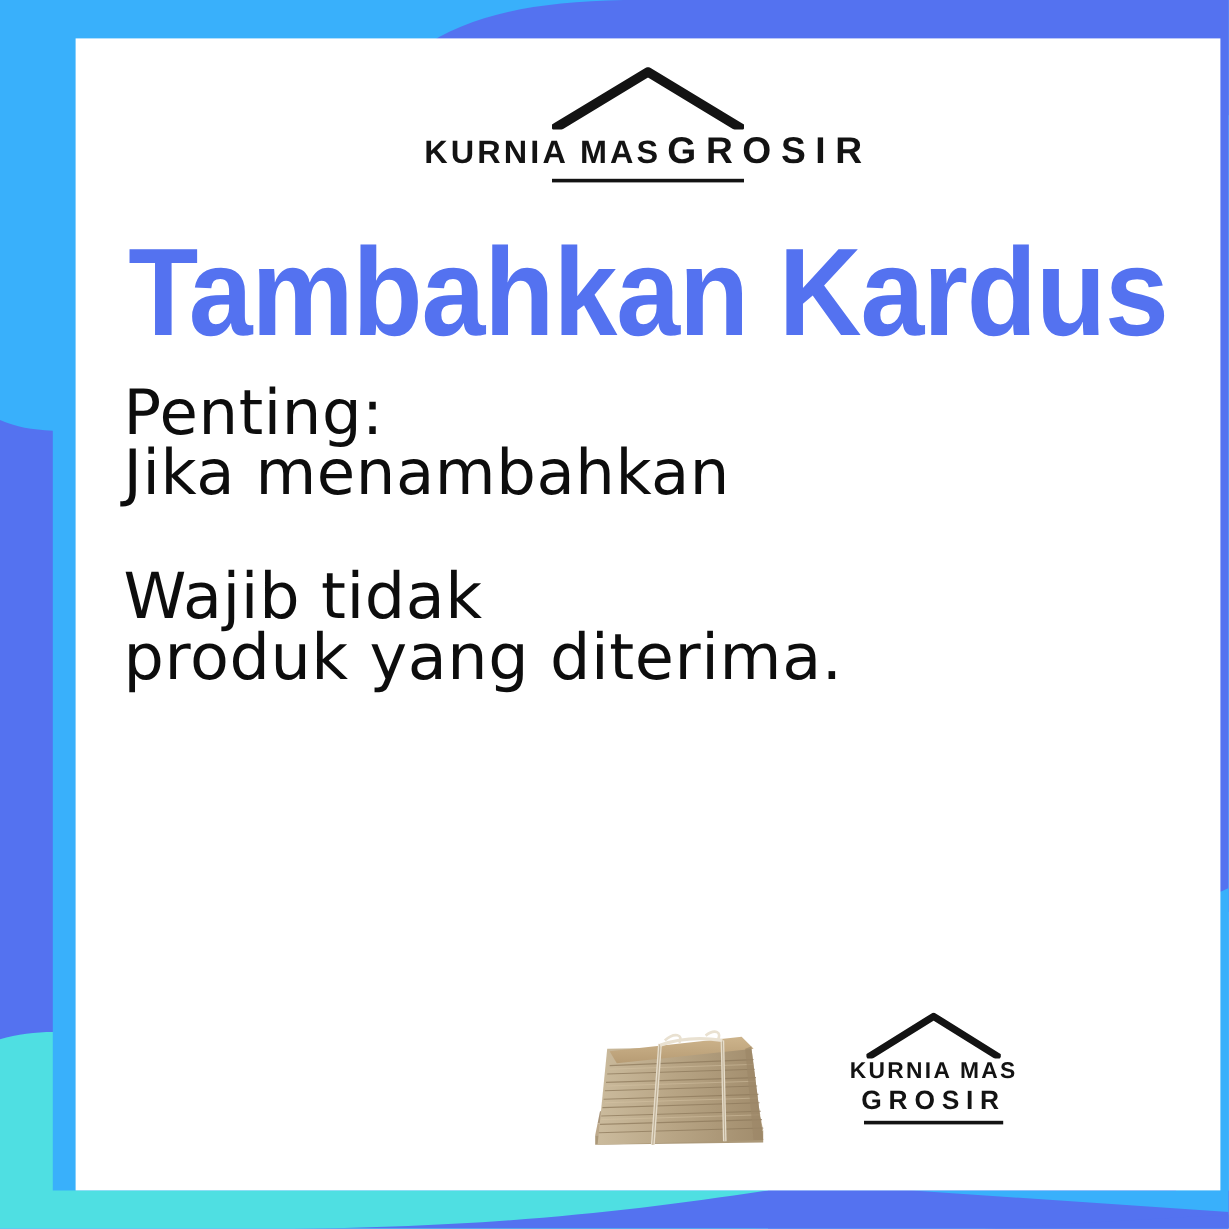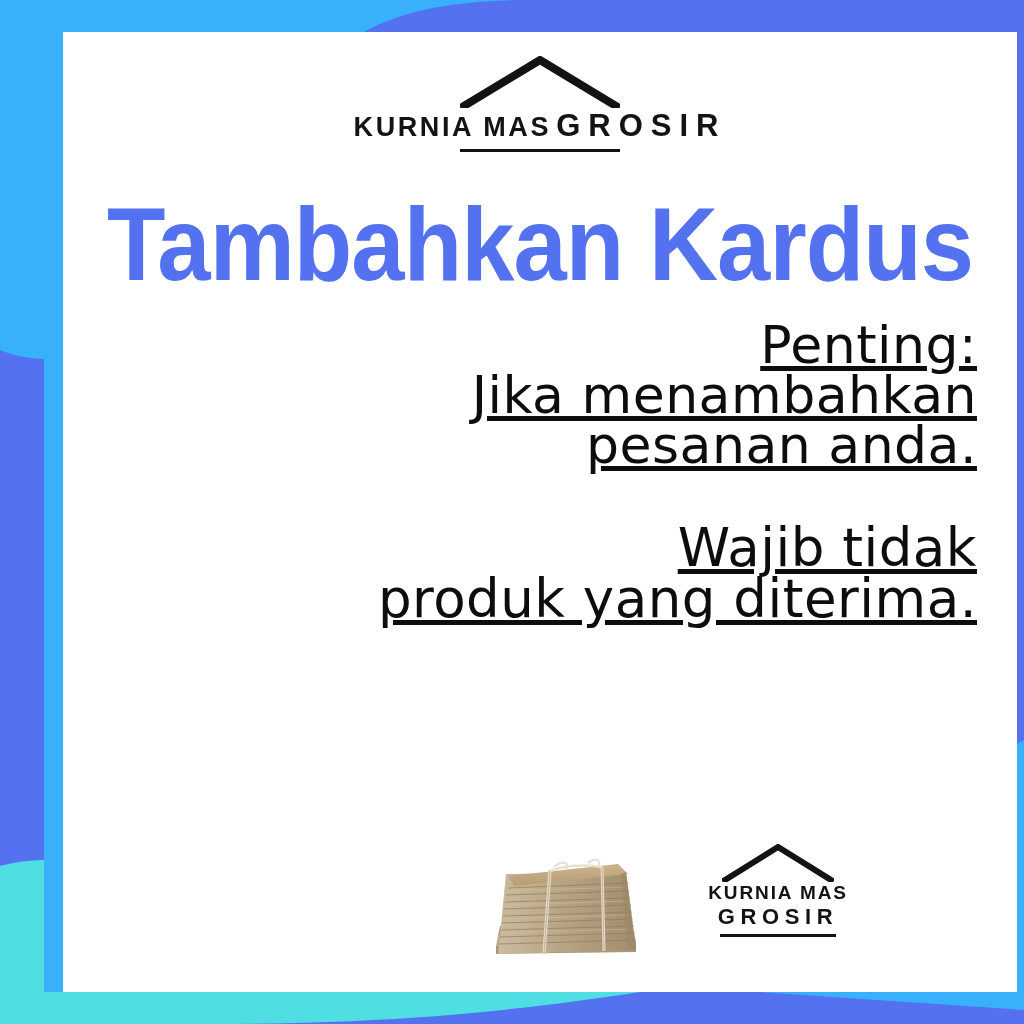--- a/index.html
+++ b/index.html
@@ -111,29 +111,28 @@
     white-space: nowrap;
     user-select: none;
   }
 
   
   #body-copy {
     position: absolute;
     left: 40px;
     right: 40px;
     top: 288px;
-    text-align: right;
+    text-align: left;
     color: #0d0d0d;
     font-family: "DejaVu Sans", sans-serif;
     font-weight: 400;
     font-size: 52px;
     line-height: 50px;
     letter-spacing: 0.5px;
     user-select: none;
-    text-decoration: underline;
   }
   #body-copy .para { margin: 0; }
   #body-copy .spacer { height: 52px; }
   #body-copy .line { display: block; white-space: nowrap; }
   #body-copy .p2 { font-size: 53px; line-height: 51px; }
 
   
   #cardboard {
     position: absolute;
     left: 415px;
@@ -180,21 +179,20 @@
       <span class="logo-line2">GROSIR</span>
       <div class="logo-rule"></div>
     </div>
 
     <div id="headline">Tambahkan Kardus</div>
 
     <div id="body-copy">
       <p class="para p1">
         <span class="line">Penting:</span>
         <span class="line">Jika menambahkan</span>
-        <span class="line">pesanan anda.</span>
       </p>
       <div class="spacer"></div>
       <p class="para p2">
         <span class="line">Wajib tidak</span>
         <span class="line">produk yang diterima.</span>
       </p>
     </div>
 
     <svg id="cardboard" viewBox="0 0 170 120">
       <defs>

